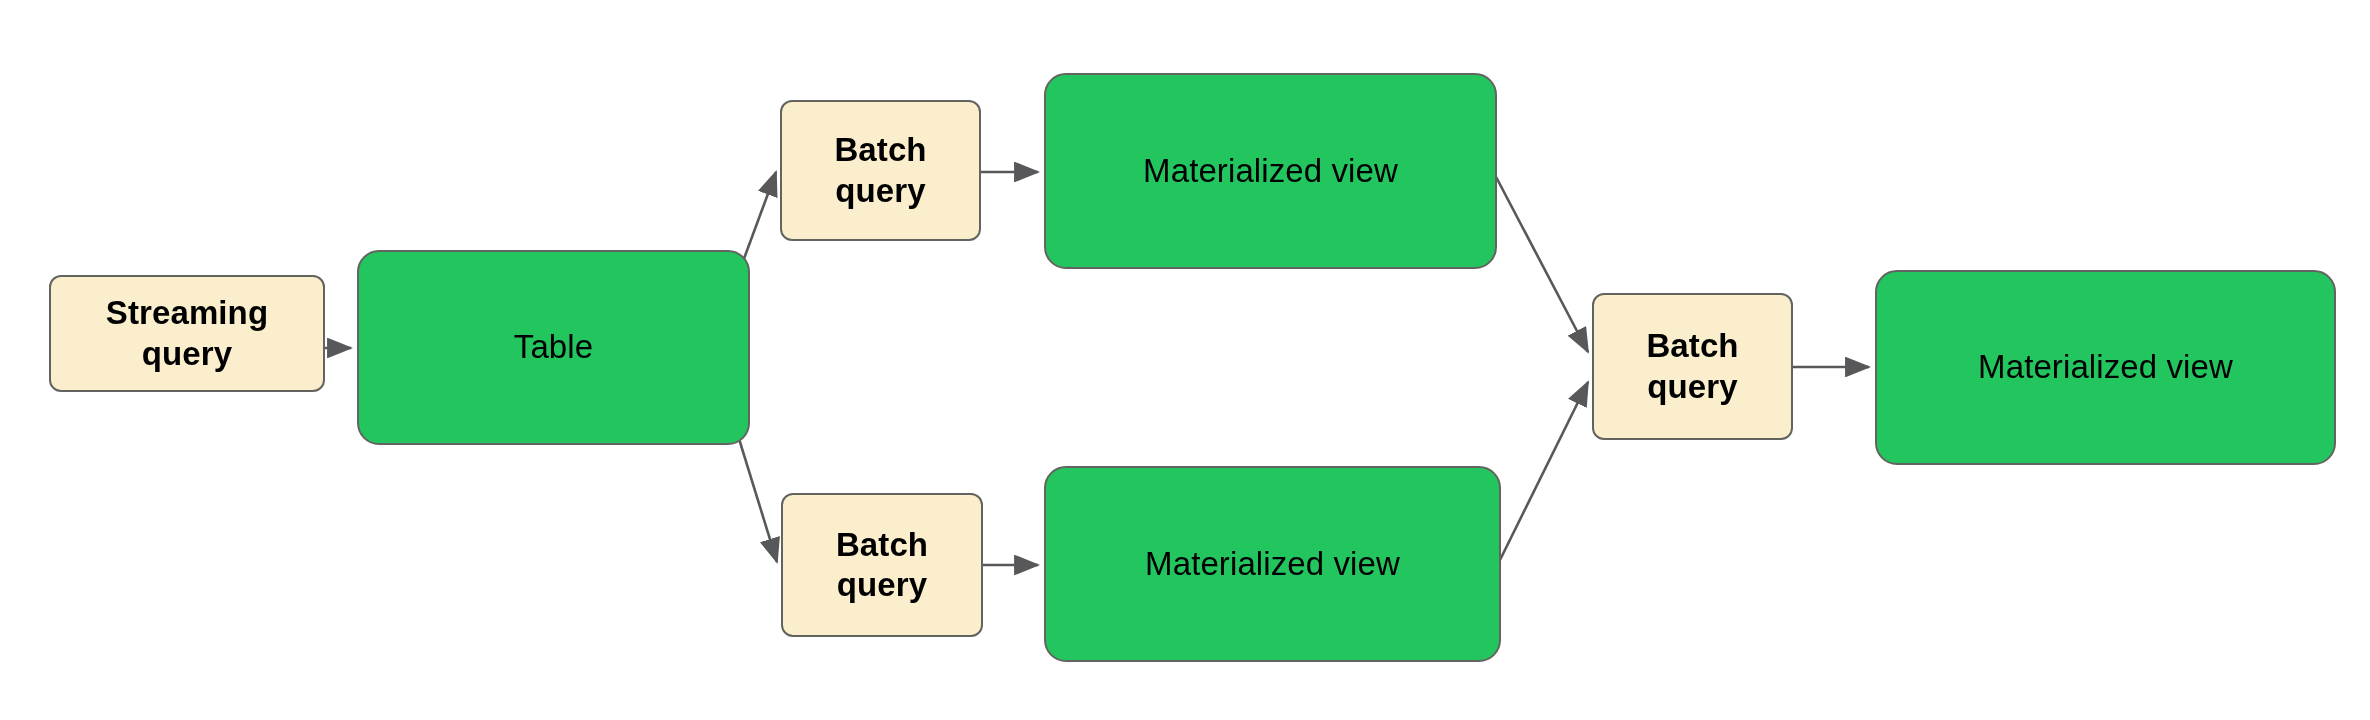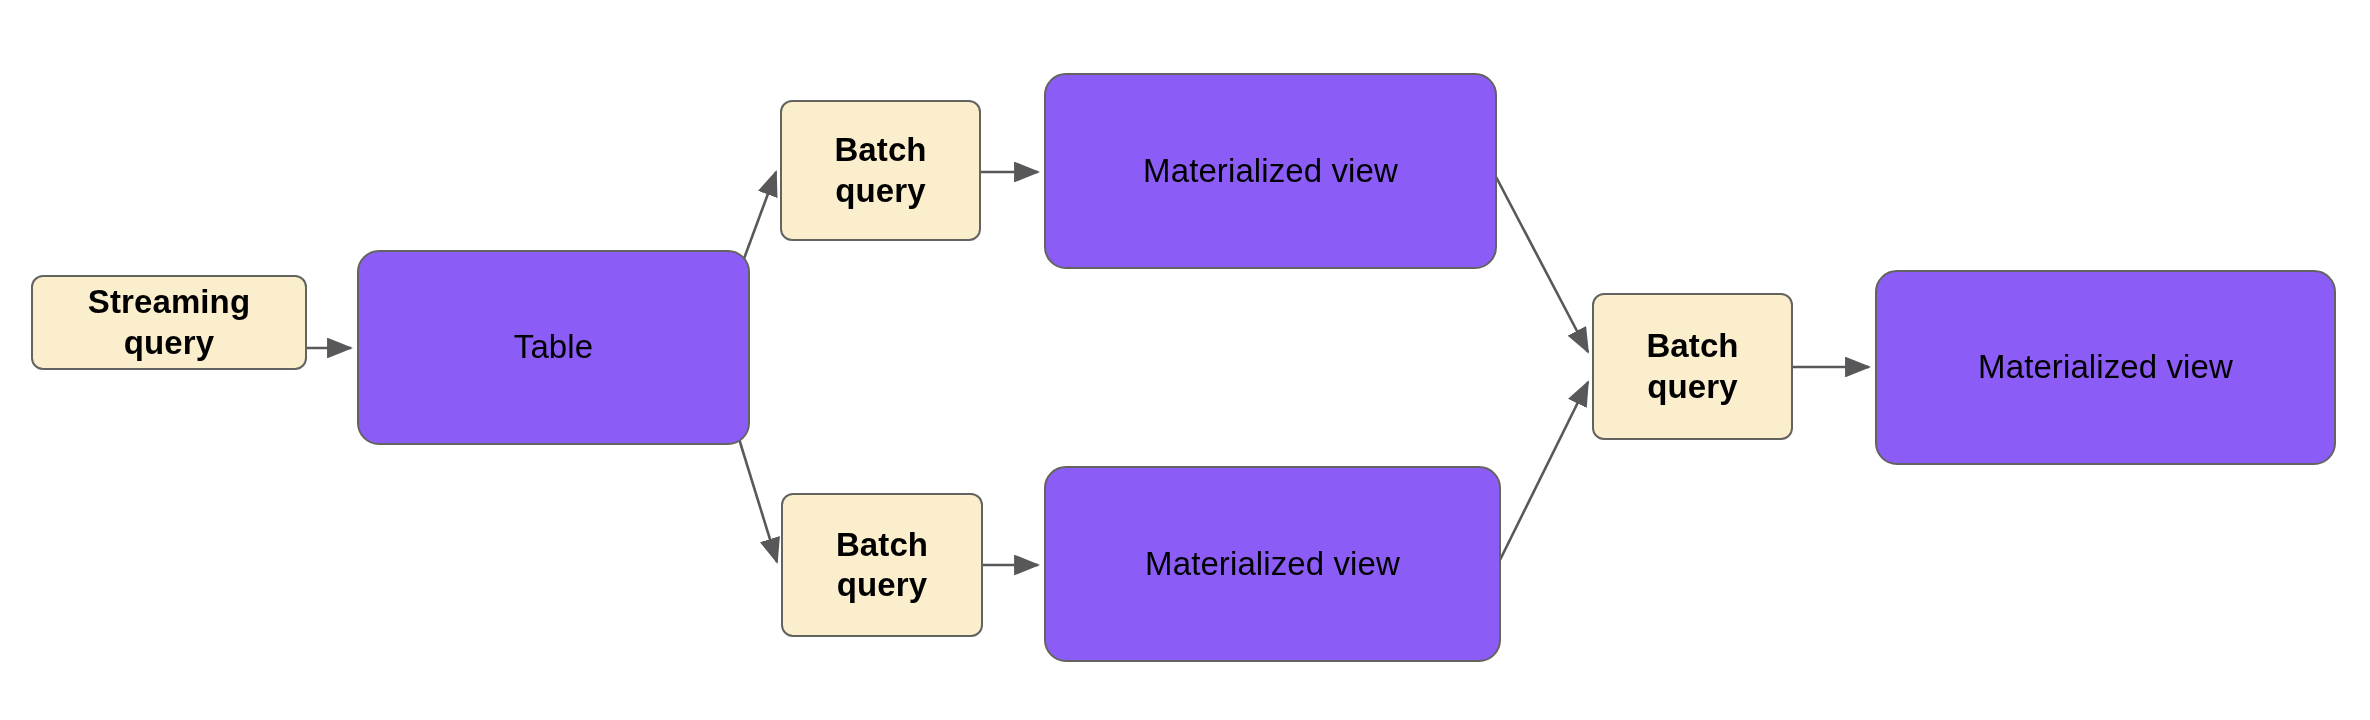--- a/index.html
+++ b/index.html
@@ -39,21 +39,21 @@
     white-space: pre-line;
     z-index: 2;
   }
   .node-process {
     background: #fbeecc;
     border: 2px solid #63635f;
     border-radius: 12px;
     font-weight: bold;
   }
   .node-store {
-    background: #8b5cf6;
+    background: #22c55e;
     border: 2px solid #63635f;
     border-radius: 22px;
   }
   .node-label {
     display: block;
     width: 100%;
     padding: 0 6px;
     box-sizing: border-box;
   }
 </style>
@@ -73,21 +73,21 @@
         <line x1="711" y1="348" x2="776" y2="172" marker-end="url(#arrowhead)"></line>
         <line x1="711" y1="348" x2="777" y2="562" marker-end="url(#arrowhead)"></line>
         <line x1="981" y1="172" x2="1038" y2="172" marker-end="url(#arrowhead)"></line>
         <line x1="983" y1="565" x2="1038" y2="565" marker-end="url(#arrowhead)"></line>
         <line x1="1494" y1="173" x2="1588" y2="352" marker-end="url(#arrowhead)"></line>
         <line x1="1499" y1="562" x2="1588" y2="382" marker-end="url(#arrowhead)"></line>
         <line x1="1793" y1="367" x2="1869" y2="367" marker-end="url(#arrowhead)"></line>
       </g>
   </svg>
 
-  <div class="node node-process" style="left: 31px; top: 275px; width: 276px; height: 95px;">
+  <div class="node node-process" style="left: 49px; top: 275px; width: 276px; height: 117px;">
     <span class="node-label">Streaming
 query</span>
   </div>
 
   <div class="node node-store" style="left: 357px; top: 250px; width: 393px; height: 195px;">
     <span class="node-label">Table</span>
   </div>
 
   <div class="node node-process" style="left: 780px; top: 100px; width: 201px; height: 141px;">
     <span class="node-label">Batch

